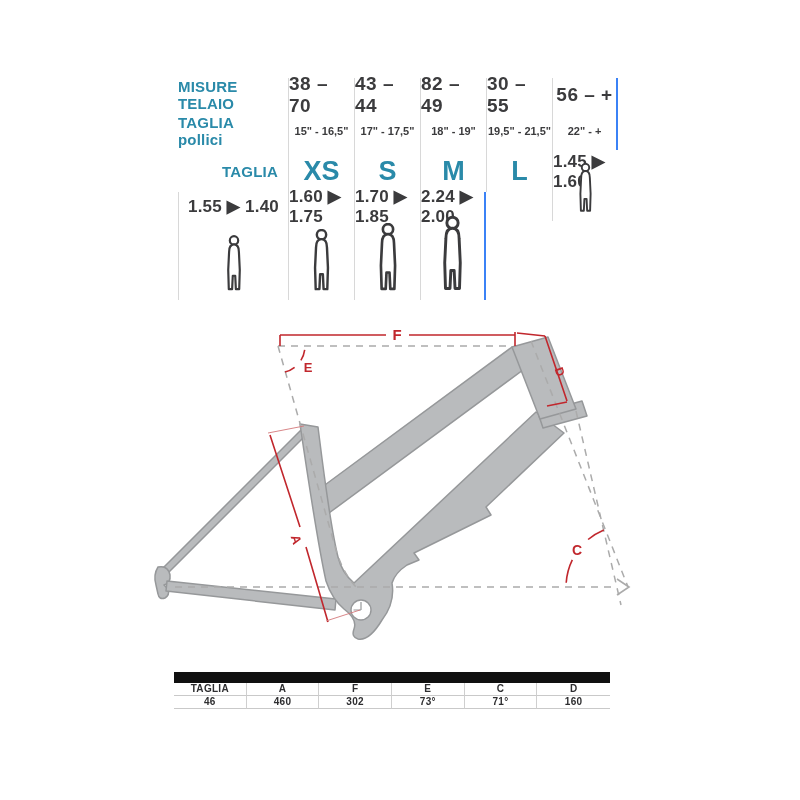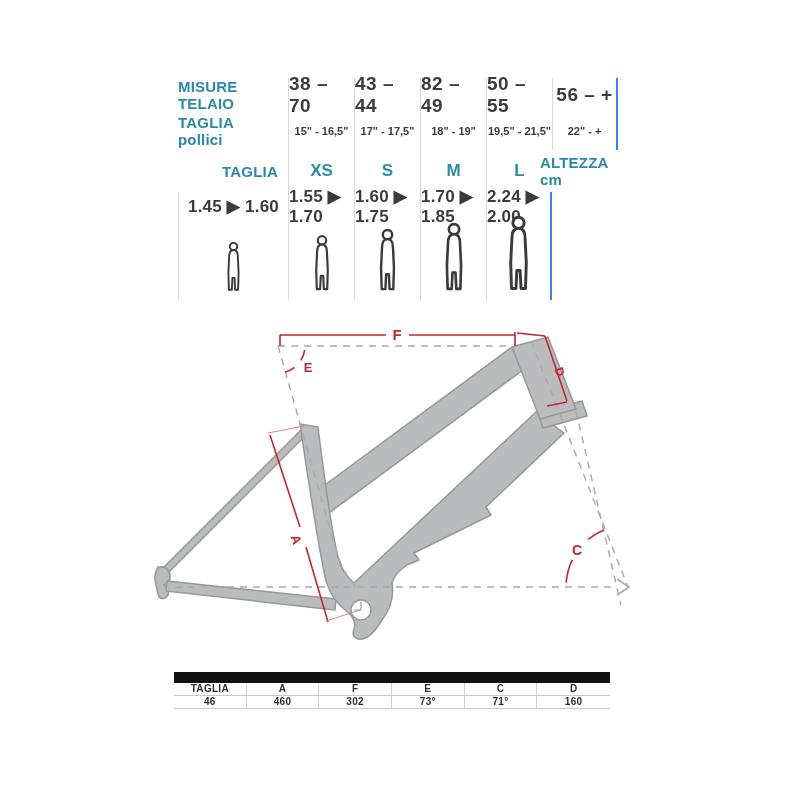--- a/index.html
+++ b/index.html
@@ -10,21 +10,21 @@
   .size-table{position:absolute;left:178px;top:78px;display:grid;
     grid-template-columns:110px repeat(5,66px);
     grid-template-rows:34px 38px 42px 29px 79px;}
   .cell{display:flex;align-items:center;justify-content:center;}
   .lab{justify-content:flex-end;padding-right:10px;color:#2a8aa9;font-weight:bold;}
   .lab1{font-size:15px;letter-spacing:.2px;}
   .v{border-left:1px solid #d8d8d8;}
   .vlast{border-right:2px solid #3b82f6;}
   .r1v{font-size:19px;font-weight:bold;color:#3b3b3d;letter-spacing:.5px;}
   .r2v{font-size:11px;font-weight:bold;color:#3b3b3d;}
-  .r3v{font-size:17px;font-weight:bold;color:#2a8aa9;}
+  .r3v{font-size:27px;font-weight:bold;color:#2a8aa9;}
   .r4v{font-size:17px;font-weight:bold;color:#3b3b3d;letter-spacing:.2px;}
   .icon-cell{align-items:flex-end;padding-bottom:8px;}
 
   
   .diagram{position:absolute;left:140px;top:315px;}
 
   
   .geo-table{position:absolute;left:174px;top:672px;width:436px;}
   .geo-bar{height:11px;background:#101010;}
   .geo-grid{display:grid;grid-template-columns:repeat(6,1fr);}
@@ -36,39 +36,38 @@
 <body>
 
 <div class="page">
 
   <div class="size-table">
 
     <div class="cell lab lab1">MISURE TELAIO</div>
     <div class="cell v r1v">38 – 70</div>
     <div class="cell v r1v">43 – 44</div>
     <div class="cell v r1v">82 – 49</div>
-    <div class="cell v r1v">50 – 55</div>
+    <div class="cell v r1v">30 – 55</div>
     <div class="cell v vlast r1v">56 – +</div>
 
     <div class="cell lab lab1">TAGLIA pollici</div>
     <div class="cell v r2v">15" - 16,5"</div>
     <div class="cell v r2v">17" - 17,5"</div>
     <div class="cell v r2v">18" - 19"</div>
     <div class="cell v r2v">19,5" - 21,5"</div>
     <div class="cell v vlast r2v">22" - +</div>
 
     <div class="cell lab lab1">TAGLIA</div>
     <div class="cell v r3v">XS</div>
     <div class="cell v r3v">S</div>
     <div class="cell v r3v">M</div>
     <div class="cell v r3v">L</div>
 
-    <div class="cell lab lab1">ALTEZZA cm</div>
     <div class="cell v r4v">1.45 ▶ 1.60</div>
-    <div class="cell v r4v">1.55 ▶ 1.70</div>
+    <div class="cell v r4v">1.55 ▶ 1.40</div>
     <div class="cell v r4v">1.60 ▶ 1.75</div>
     <div class="cell v r4v">1.70 ▶ 1.85</div>
     <div class="cell v vlast r4v">2.24 ▶ 2.00</div>
 
     <div class="cell lab"></div>
     <div class="cell v icon-cell">
       <svg style="height:50px;width:23px" viewBox="0 0 36 78">
         <circle cx="18" cy="7" r="5.8" fill="#fff" stroke="#3b3b3d" stroke-width="3"></circle>
         <path d="M11.2,23 C11.2,15.5 14,12.5 18,12.5 C22,12.5 24.8,15.5 24.8,23 L26,48 L25.2,74.5 L20.6,74.5 L19.7,56 L16.3,56 L15.4,74.5 L10.8,74.5 L10,48 Z" fill="#fff" stroke="#3b3b3d" stroke-width="3" stroke-linejoin="round"></path>
       </svg>

